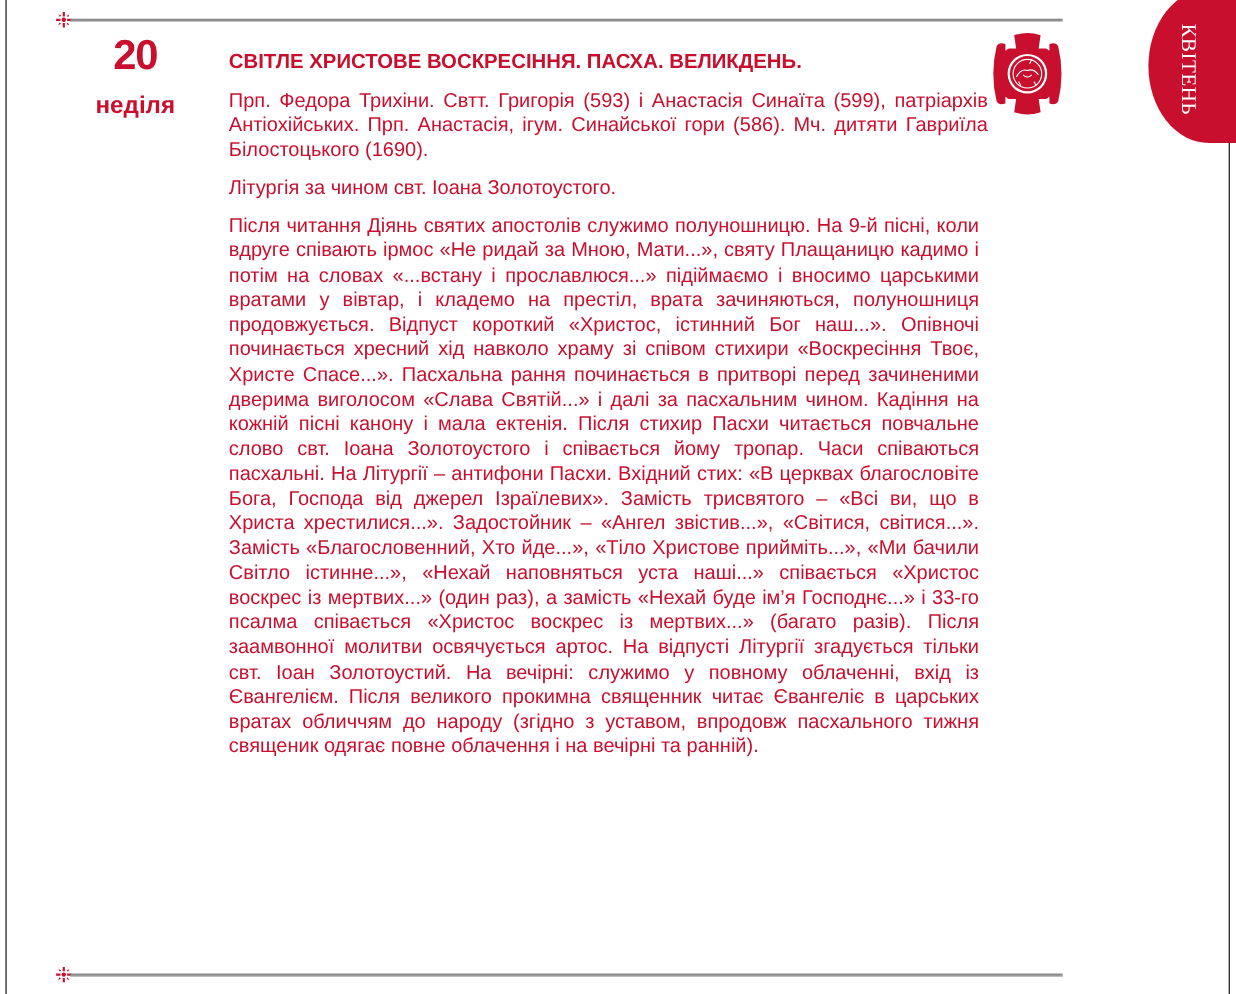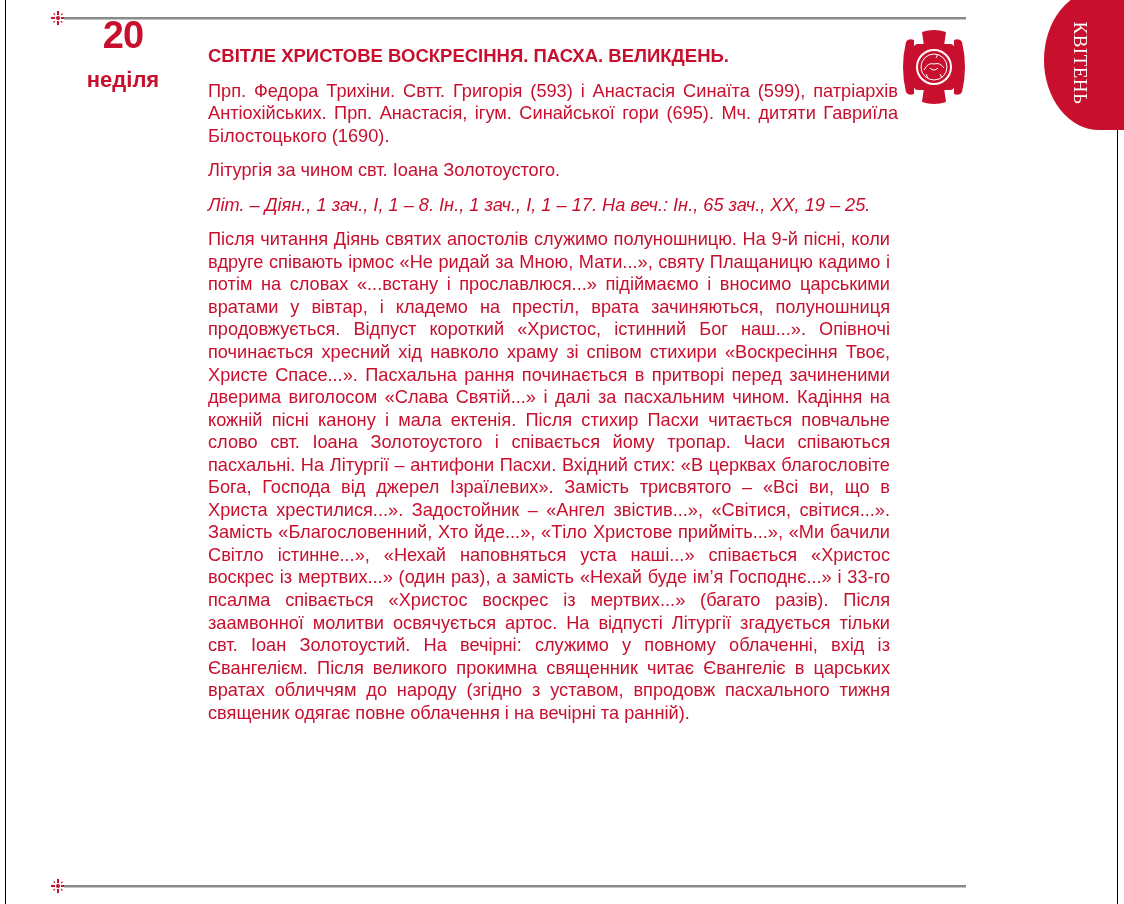--- a/index.html
+++ b/index.html
@@ -6,21 +6,21 @@
   body { width:1124px; height:904px; position:relative; overflow:hidden;
          font-family:"Liberation Sans", sans-serif; color:#c8102e; }
   .page-border-left { position:absolute; left:5px; top:0; width:1px; height:904px; background:#000; }
   .page-border-right { position:absolute; left:1117px; top:0; width:1px; height:904px; background:#000; }
   .rule { position:absolute; left:64px; width:902px; height:2px; background:#8a8a8a; border-bottom:1px solid #c4c4c4; }
   .rule.top { top:17px; }
   .rule.bottom { top:885px; }
   .ornament { position:absolute; width:16px; height:16px; }
   .ornament.top { left:50px; top:10px; }
   .ornament.bottom { left:50px; top:878px; }
-  .date-block { position:absolute; left:78px; top:14px; width:90px; text-align:center; }
+  .date-block { position:absolute; left:78px; top:30px; width:90px; text-align:center; }
   .date-num { font-size:38px; font-weight:bold; line-height:42px; letter-spacing:-1px; }
   .date-day { font-size:22px; font-weight:bold; line-height:20px; margin-top:14px; }
   .content { position:absolute; left:196px; top:33px; width:706px; font-size:18.2px; line-height:22.55px; }
   .content p { margin:12px; }
   .title { font-weight:bold; font-size:18.5px; }
   .liturgy { font-weight:normal; }
   .readings { font-style:italic; margin-top:3px !important; }
   .body-text { text-align:justify; margin-top:3px !important; }
   .narrow { width:690px; }
   b { font-weight:normal; }
@@ -46,23 +46,22 @@
 </svg>
 <div class="rule top"></div>
 
 <div class="date-block">
   <div class="date-num">20</div>
   <div class="date-day">неділя</div>
 </div>
 
 <div class="content">
   <p class="title">СВІТЛЕ ХРИСТОВЕ ВОСКРЕСІННЯ. ПАСХА. ВЕЛИКДЕНЬ.</p>
-  <p class="narrow" style="text-align:justify;">Прп. Федора Трихіни. Свтт. Григорія (593) і Анастасія Синаїта (599), патріархів Антіохійських. Прп. Анастасія, ігум. Синайської гори (695). Мч. дитяти Гавриїла Білостоцького (1690).</p>
+  <p class="narrow" style="text-align:justify;">Прп. Федора Трихіни. Свтт. Григорія (593) і Анастасія Синаїта (599), патріархів Антіохійських. Прп. Анастасія, ігум. Синайської гори (586). Мч. дитяти Гавриїла Білостоцького (1690).</p>
   <p class="liturgy">Літургія за чином свт. Іоана Золотоустого.</p>
-  <p class="readings">Літ. – Діян., 1 зач., І, 1 – 8. Ін., 1 зач., І, 1 – 17. На веч.: Ін., 65 зач., ХХ, 19 – 25.</p>
   <p class="body-text"><span>Після читання Діянь святих апостолів служимо </span><b>полуношницю.</b><span> На 9-й пісні, коли вдруге співають ірмос «Не ридай за Мною, Мати...», святу Плащаницю кадимо і потім на словах «...встану і прославлюся...» підіймаємо і вносимо царськими вратами у вівтар, і кладемо на престіл, врата зачиняються, полуношниця продовжується. Відпуст короткий «Христос, істинний Бог наш...». Опівночі починається хресний хід навколо храму зі співом стихири «Воскресіння Твоє, Христе Спасе...». Пасхальна </span><b>рання</b><span> починається в притворі перед зачиненими дверима виголосом «Слава Святій...» і далі за пасхальним чином. Кадіння на кожній пісні канону і мала ектенія. Після стихир Пасхи читається повчальне слово свт. Іоана Золотоустого і співається йому тропар. Часи співаються пасхальні. На </span><b>Літургії</b><span> – антифони Пасхи. Вхідний стих: </span><b>«В церквах благословіте Бога, Господа від джерел Ізраїлевих».</b><span> Замість трисвятого – «Всі ви, що в Христа хрестилися...». Задостойник – «Ангел звістив...», «Світися, світися...». Замість «Благословенний, Хто йде...», «Тіло Христове прийміть...», «Ми бачили Світло істинне...», «Нехай наповняться уста наші...» співається «Христос воскрес із мертвих...» (один раз), а замість «Нехай буде ім’я Господнє...» і 33-го псалма співається «Христос воскрес із мертвих...» (багато разів). Після заамвонної молитви освячується артос. На відпусті Літургії згадується тільки свт. Іоан Золотоустий. На </span><b>вечірні</b><span>: служимо у повному облаченні, вхід із Євангелієм. Після великого прокимна священник читає Євангеліє в царських вратах обличчям до народу (згідно з уставом, впродовж пасхального тижня священик одягає повне облачення і на вечірні та ранній).</span></p>
 </div>
 
 <svg class="emblem" viewBox="0 0 68 78">
   <g fill="#c8102e">
     <path d="M22 4 Q34 0 46 4 L44 18 L54 18 L54 12 Q60 10 62 14 Q68 39 62 64 Q60 68 54 66 L54 60 L44 60 L46 74 Q34 78 22 74 L24 60 L14 60 L14 66 Q8 68 6 64 Q0 39 6 14 Q8 10 14 12 L14 18 L24 18 Z"></path>
     <rect x="14" y="16" width="40" height="46" rx="4"></rect>
   </g>
   <circle cx="34" cy="39" r="18" fill="#ffffff"></circle>
   <circle cx="34" cy="39" r="16" fill="#c8102e"></circle>

